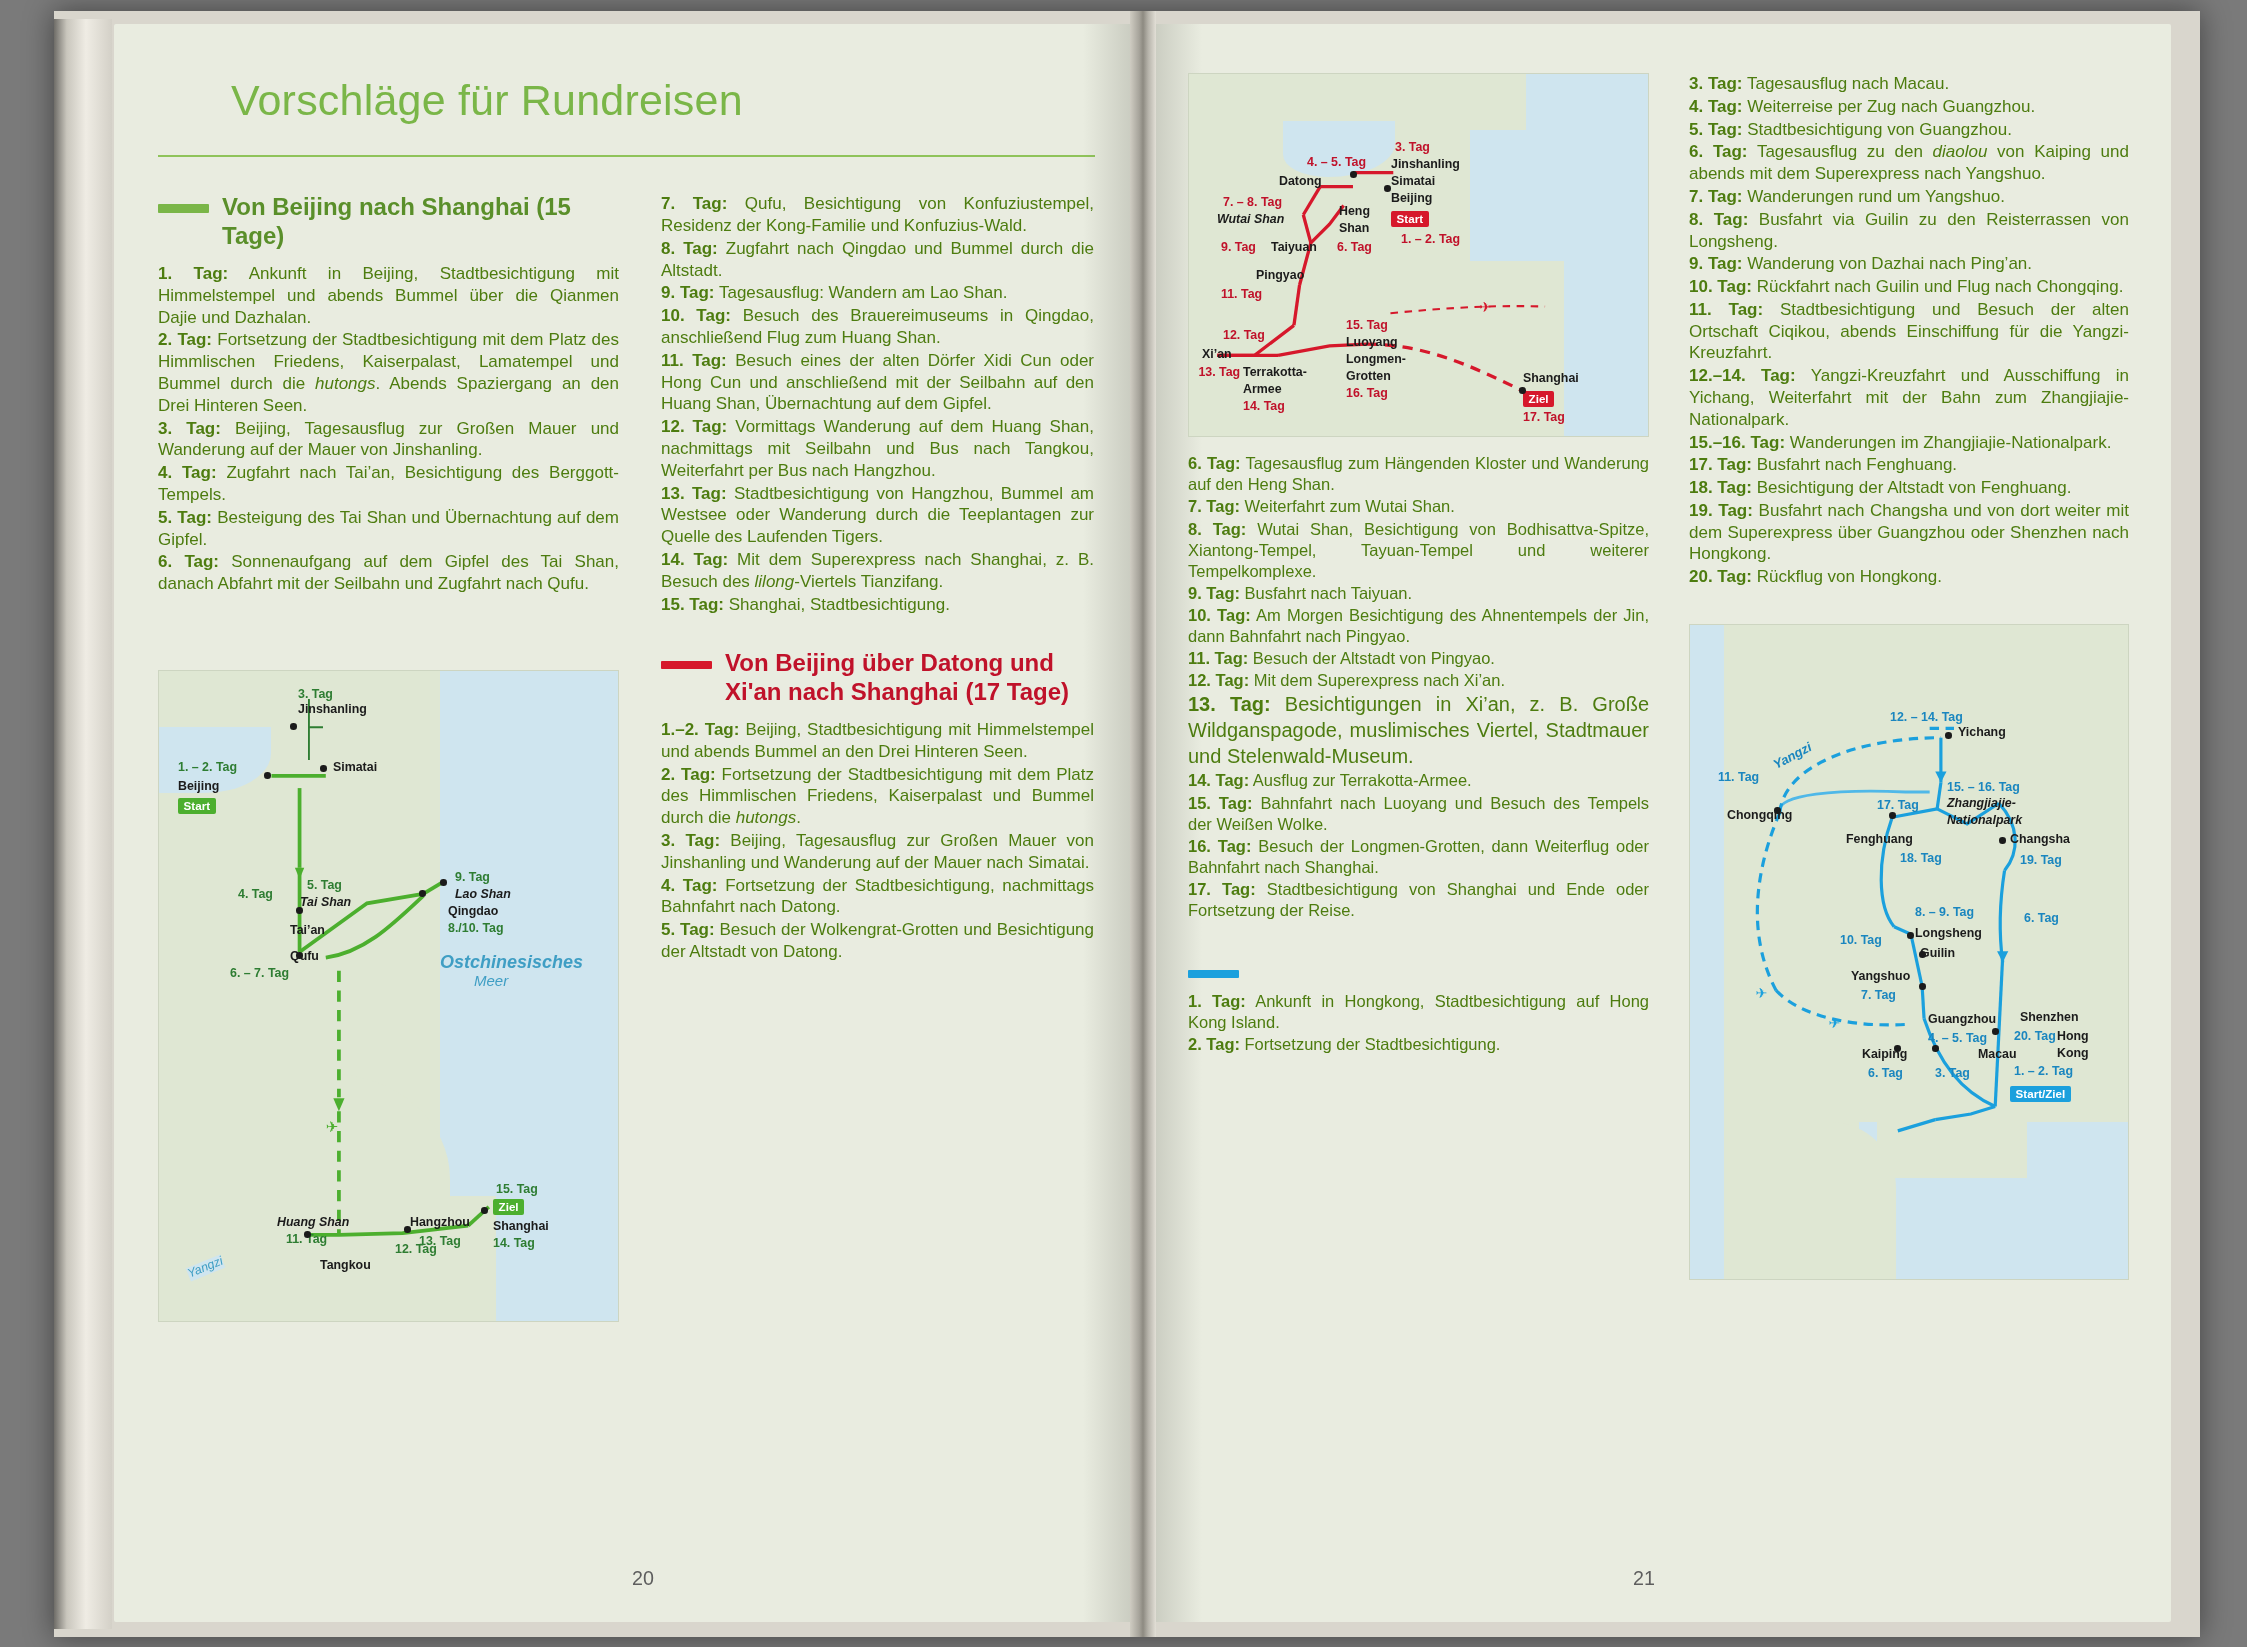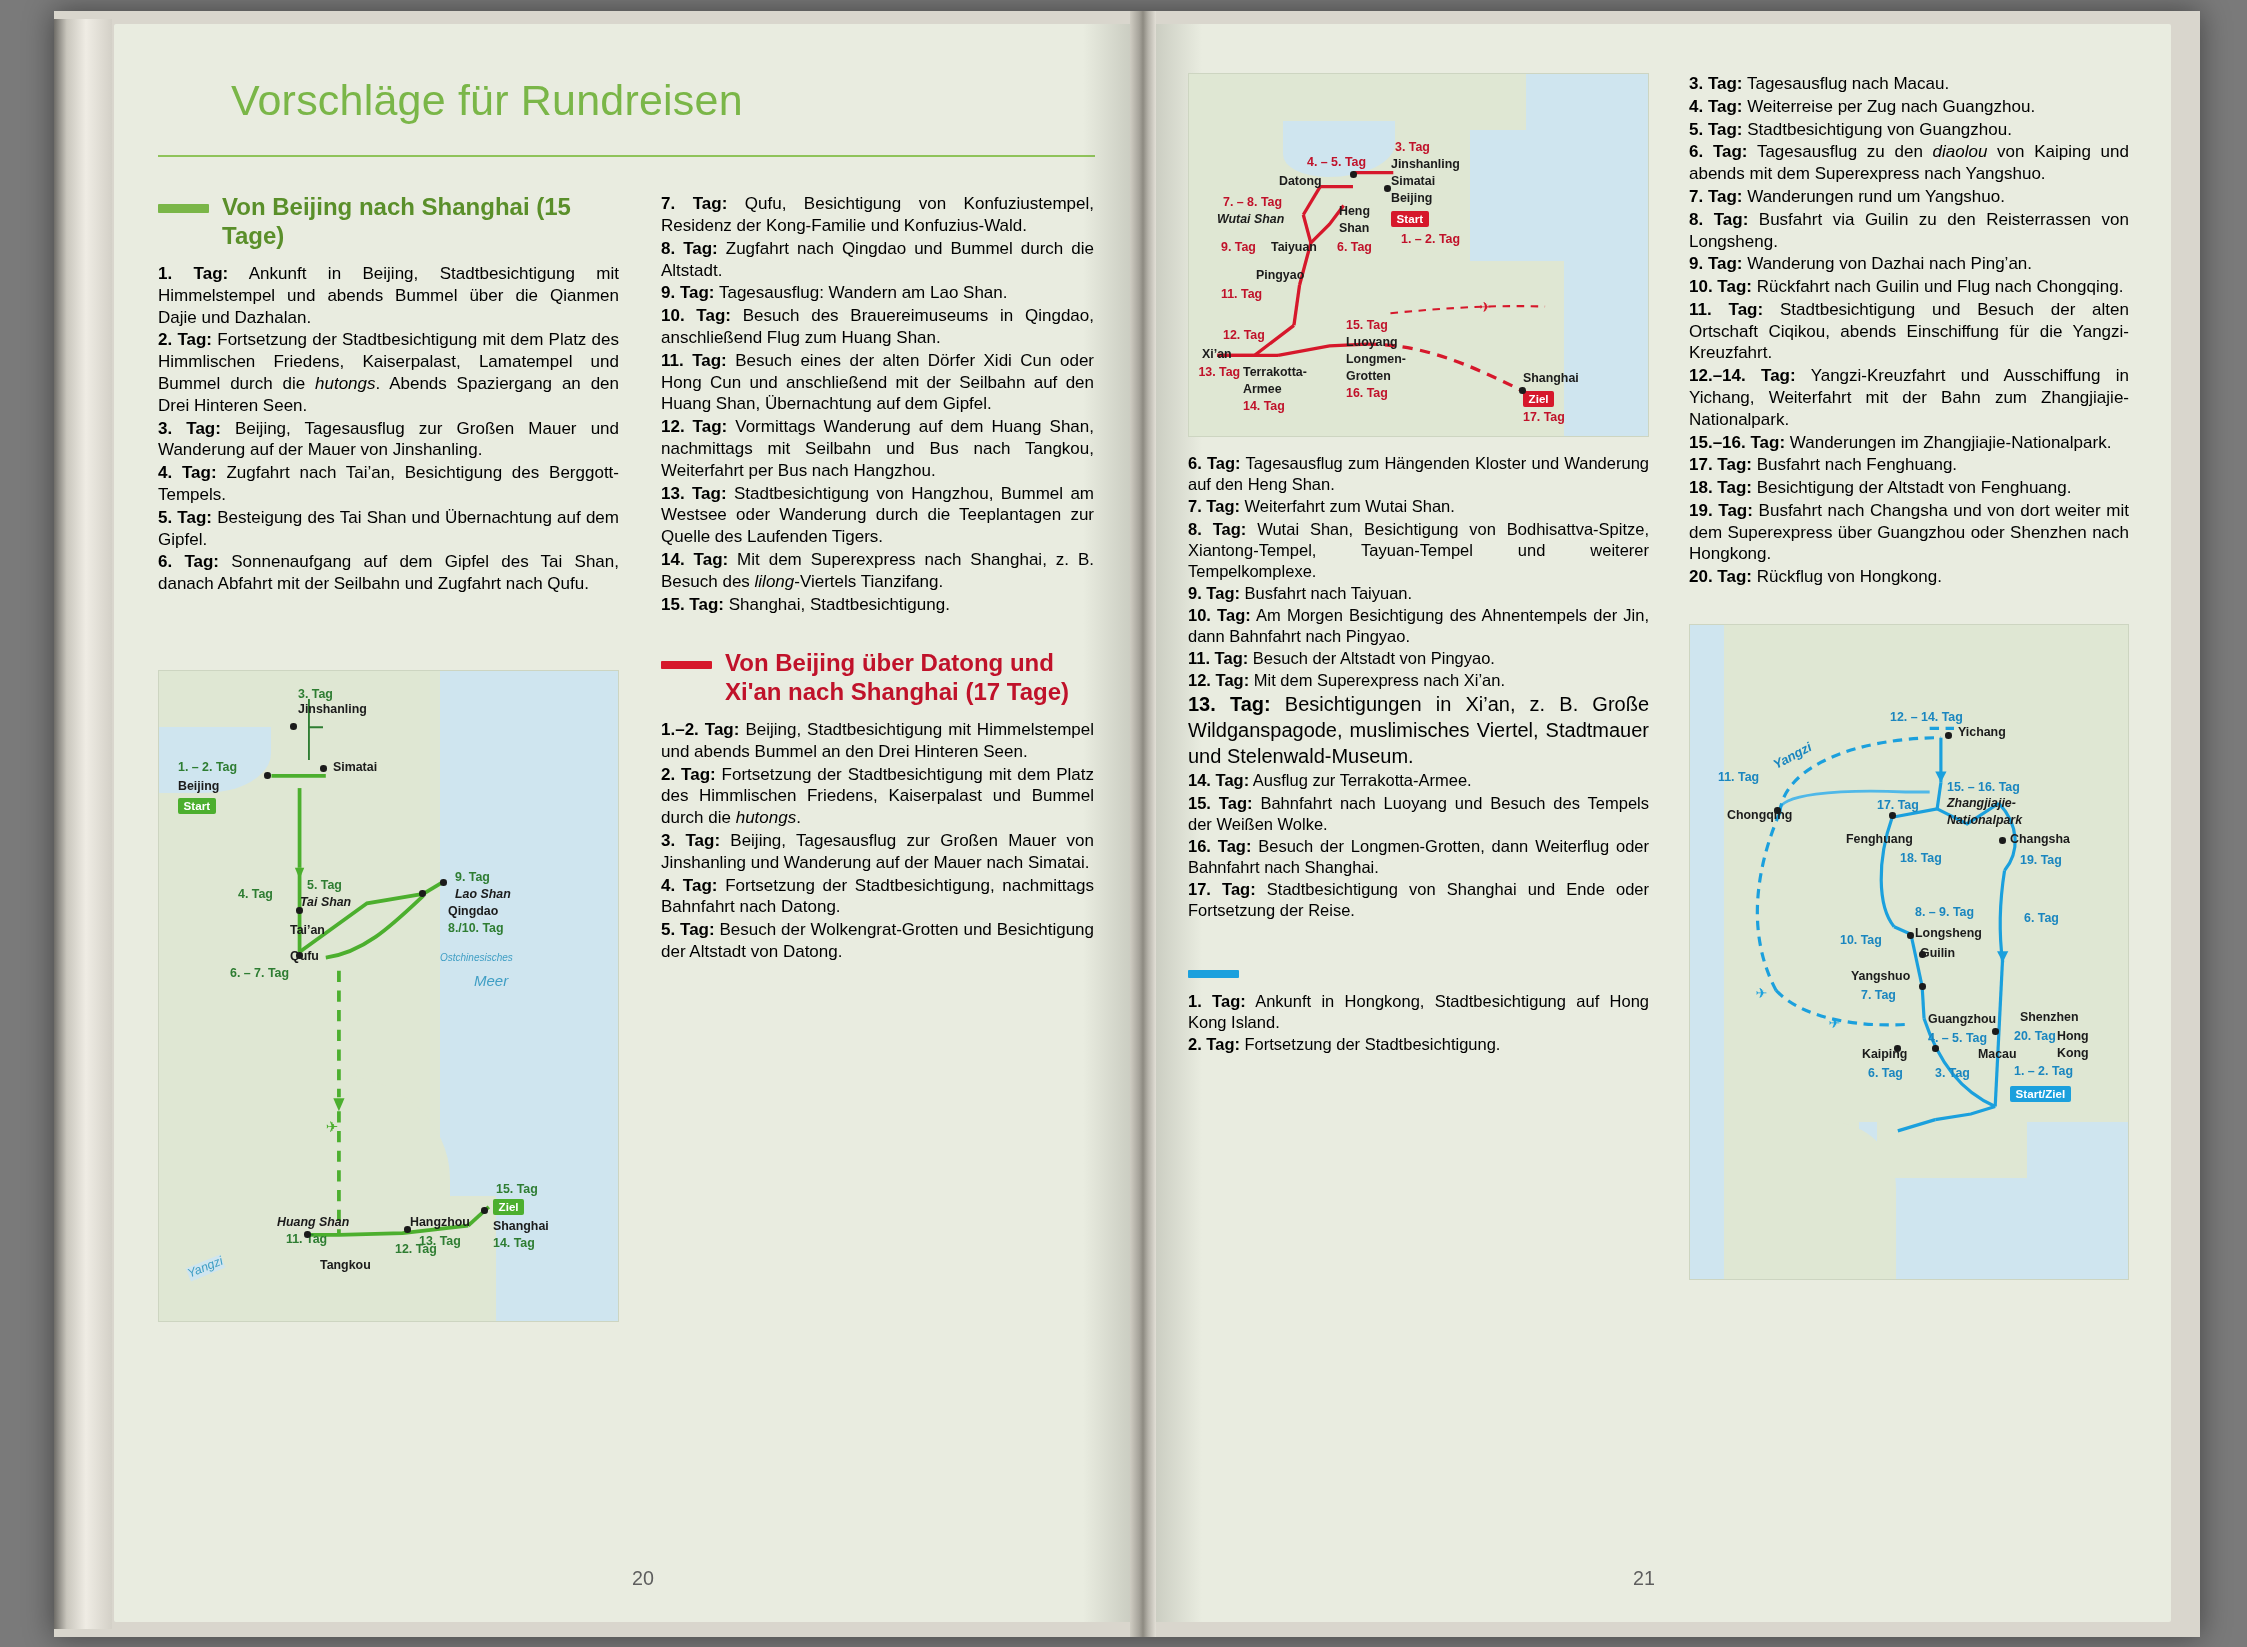--- a/index.html
+++ b/index.html
@@ -78,21 +78,21 @@
   .sec-title {
     font-size: 24px; line-height: 1.18; font-weight: 700;
   }
   .sec-title.green { color: #5a8f2a; }
   .sec-title.red   { color: #c0122a; }
   .sec-title.blue  { color: #1a86bf; }
   p.day {
     margin: 0 0 0.9px 0;
     font-size: 17px;
     line-height: 1.285;
-    color: #000000;
+    color: #4d7c0f;
     text-align: justify;
   }
   p.day b { font-weight: 700; }
   p.day i { font-style: italic; }
   .col { position: absolute; }
   .folio {
     position: absolute; bottom: 32px;
     font-size: 19.7px; color: #5e5e5e;
   }
   
@@ -197,21 +197,21 @@
 
         <div class="lbl g" style="left:79px; top:217px;">4. Tag</div>
         <div class="lbl g" style="left:148px; top:208px;">5. Tag</div>
         <div class="lbl bold it" style="left:141px; top:225px;">Tai Shan</div>
         <div class="lbl bold" style="left:131px; top:253px;">Tai’an</div>
         <div class="dot" style="left:137px; top:236px;"></div>
         <div class="lbl bold" style="left:131px; top:279px;">Qufu</div>
         <div class="dot" style="left:137px; top:281px;"></div>
         <div class="lbl g" style="left:71px; top:296px;">6. – 7. Tag</div>
 
-        <div class="lbl sea" style="left:281px; top:281px; font-size:10px;">Ostchinesisches</div>
+        <div class="lbl sea" style="left:281px; top:281px; font-size:18px;font-weight:bold;">Ostchinesisches</div>
         <div class="lbl sea" style="left:315px; top:302px; font-size:15px;">Meer</div>
 
         <div class="lbl g" style="left:337px; top:512px;">15. Tag</div>
         <div class="badge g" style="left:334px; top:528px;">Ziel</div>
         <div class="lbl bold" style="left:334px; top:549px;">Shanghai</div>
         <div class="lbl g" style="left:334px; top:566px;">14. Tag</div>
         <div class="dot" style="left:322px; top:536px;"></div>
 
         <div class="lbl bold it" style="left:118px; top:545px;">Huang Shan</div>
         <div class="lbl g" style="left:127px; top:562px;">11. Tag</div>

